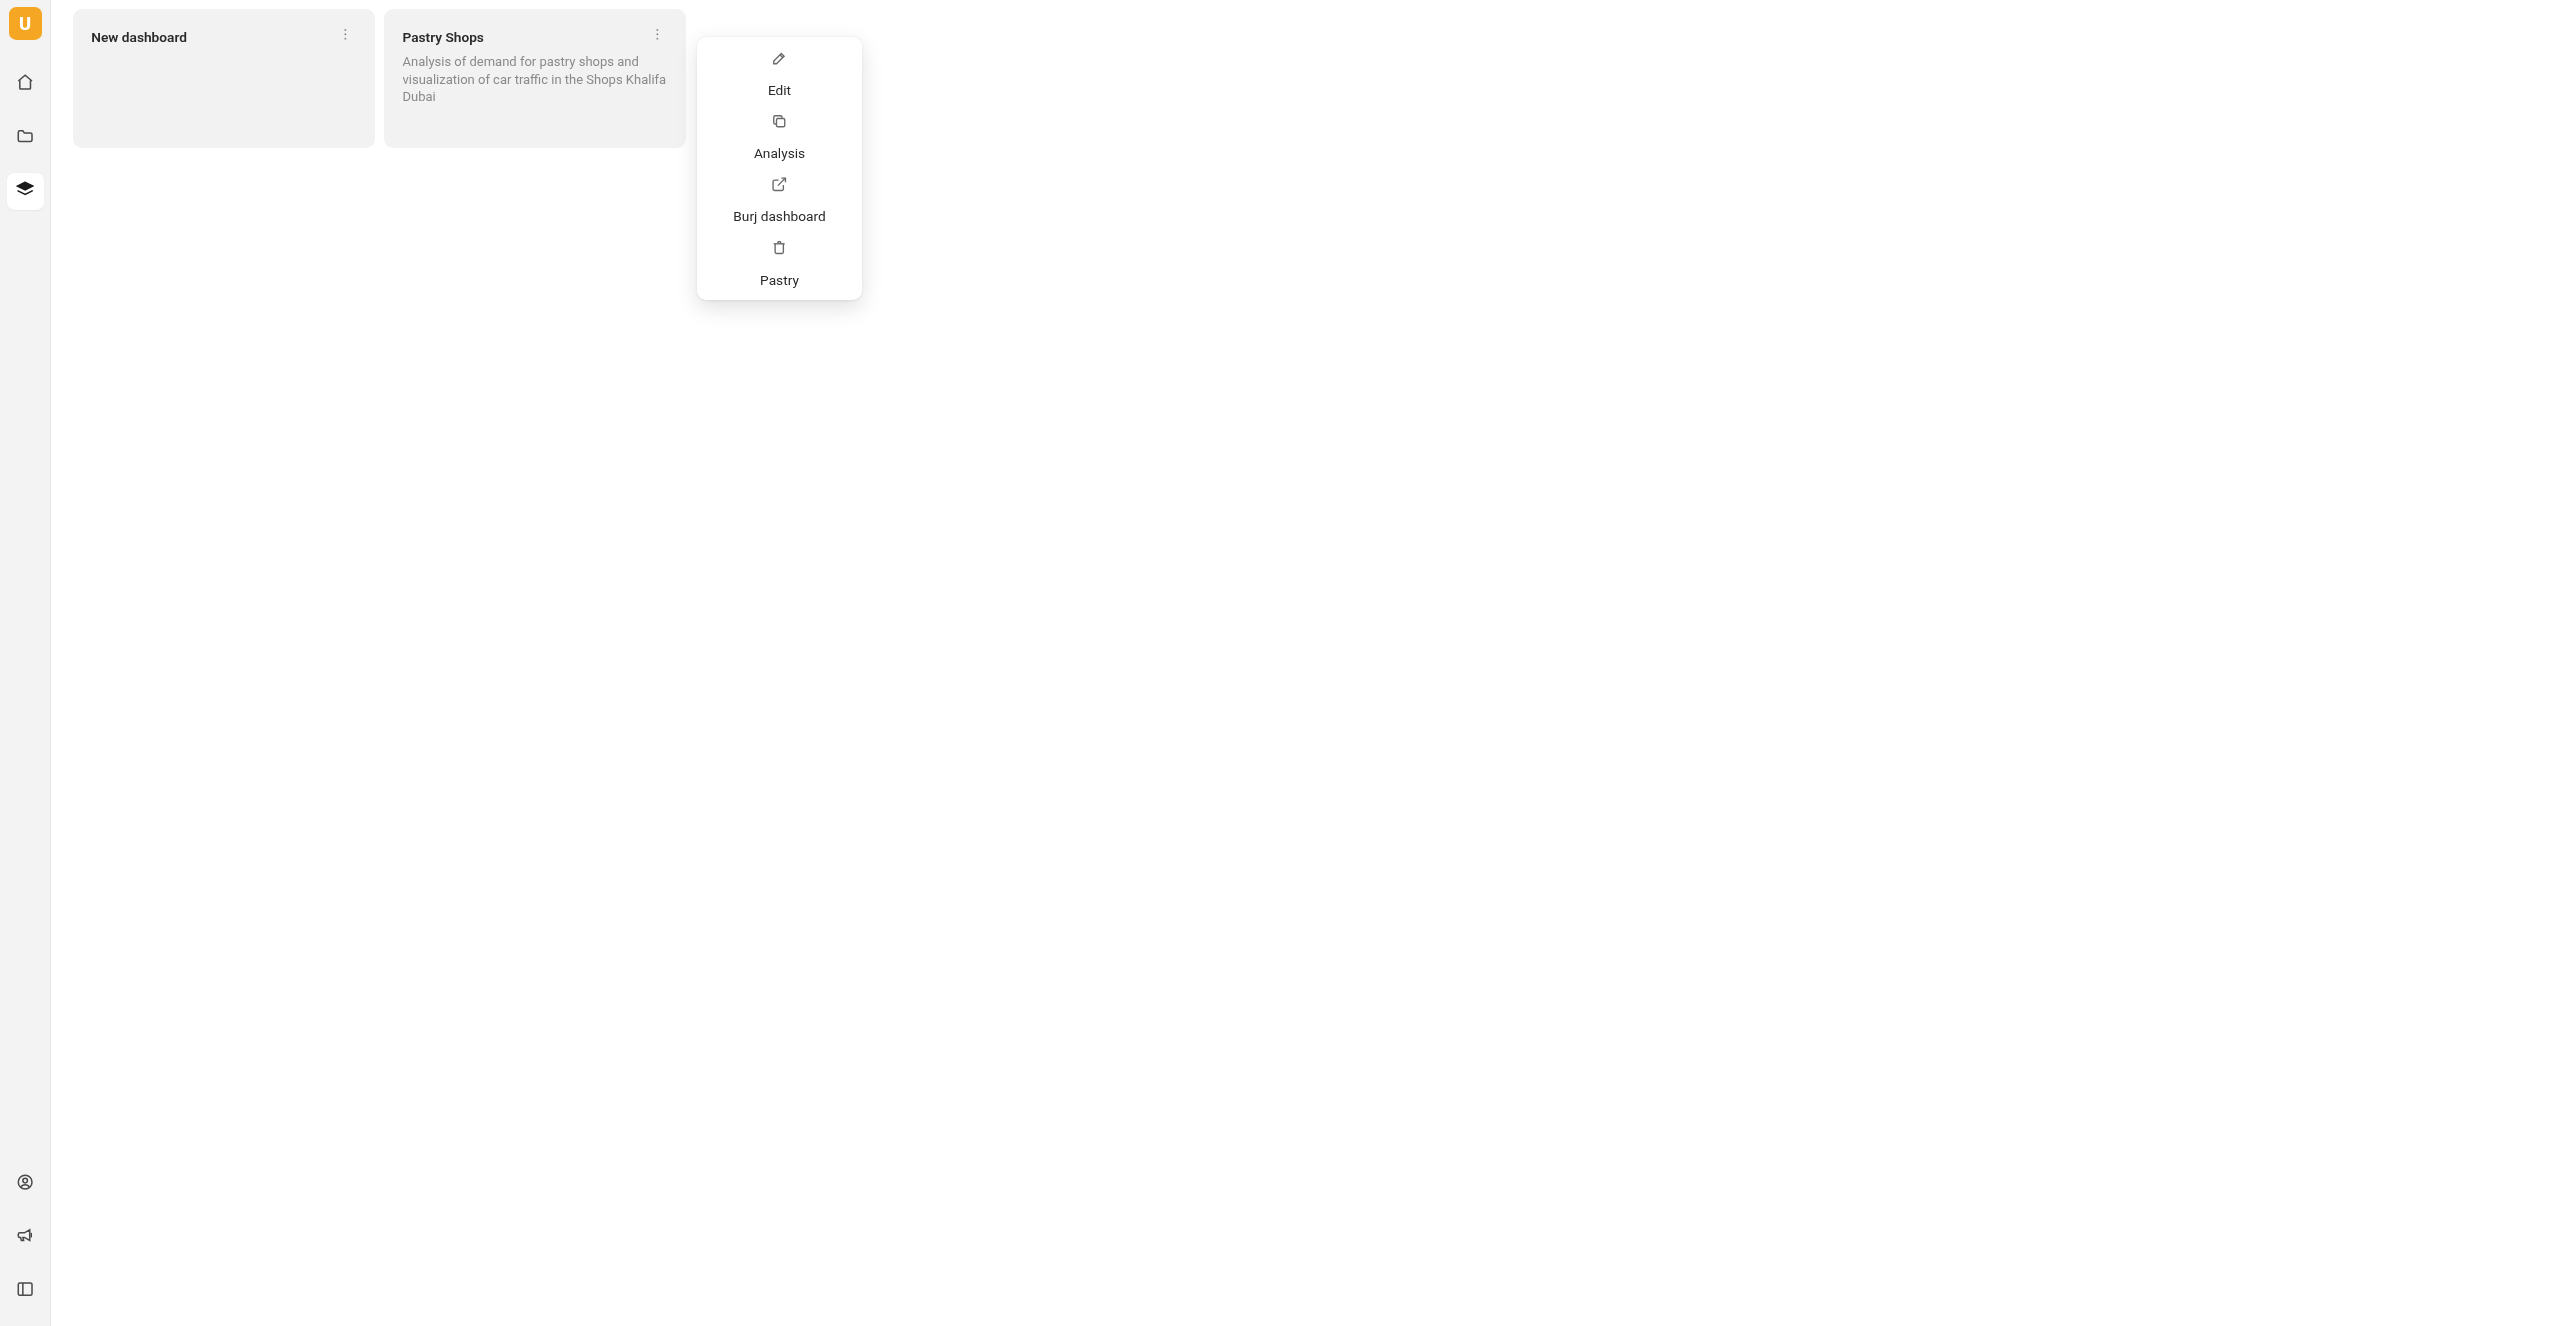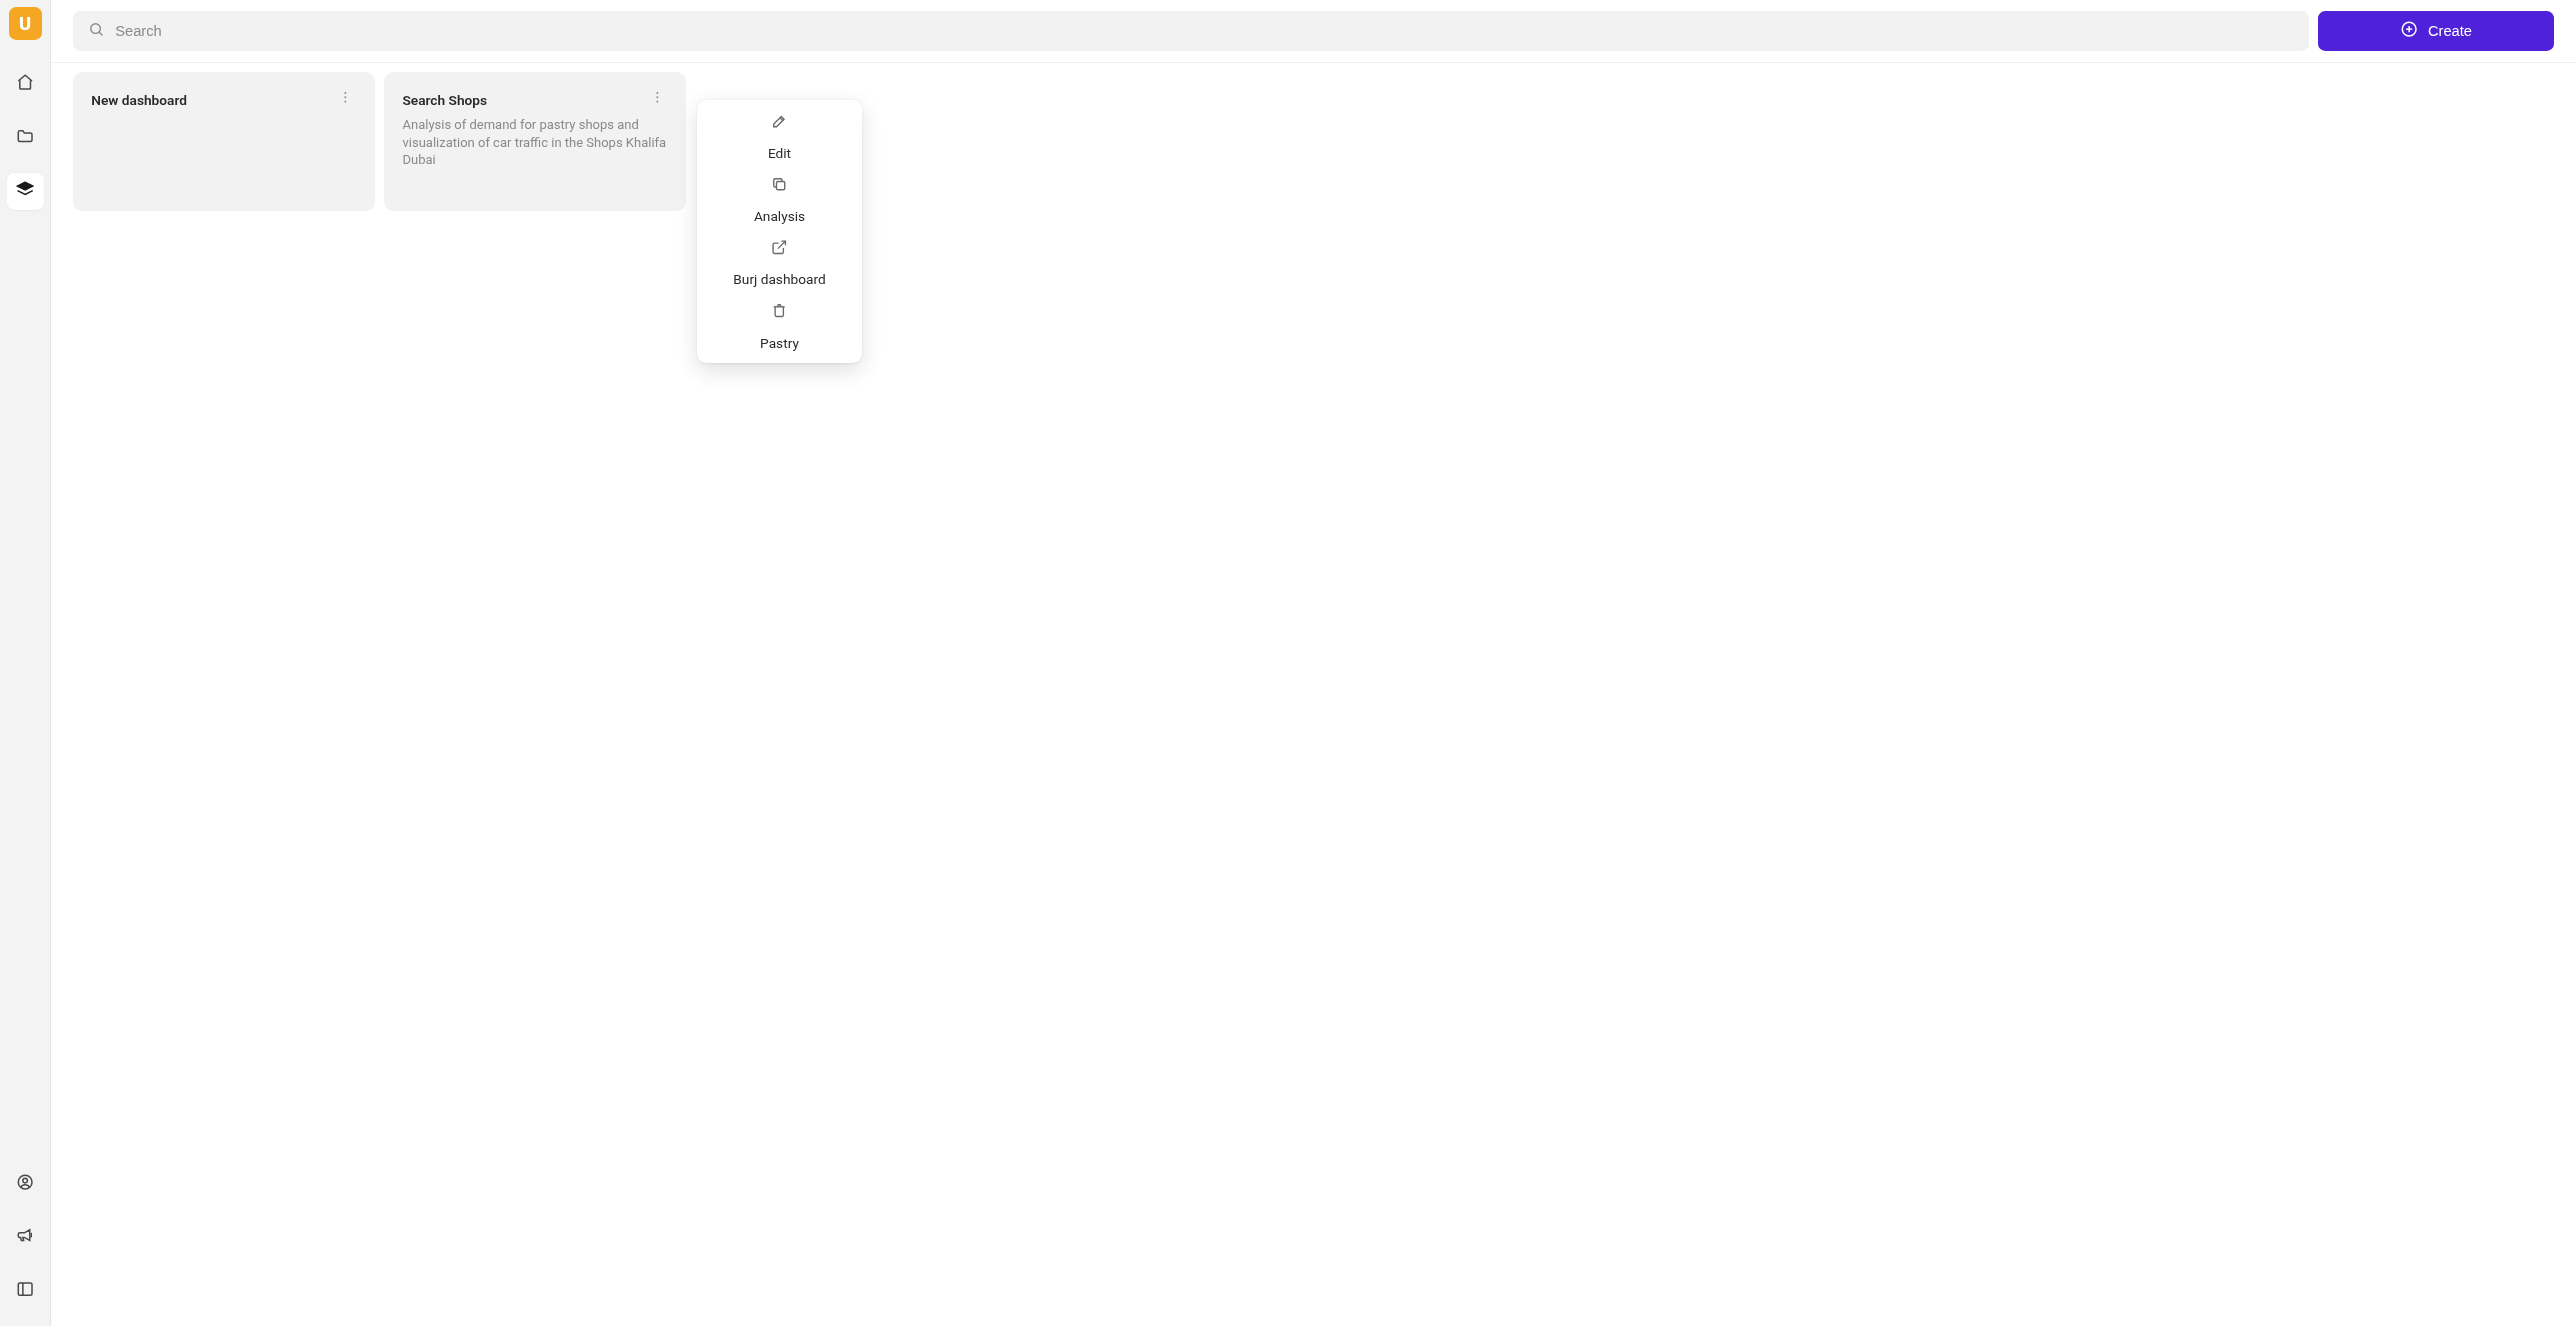--- a/index.html
+++ b/index.html
@@ -280,41 +280,20 @@
           <svg viewBox="0 0 24 24">
               <rect x="3" y="4" width="18" height="16" rx="2"></rect>
               <line x1="9" y1="4" x2="9" y2="20"></line>
             </svg>
         </span>
       </div>
     </div>
   </div>
 
   <div class="main">
-    <div class="topbar">
-      <div class="search-wrap">
-        <span>
-          <svg viewBox="0 0 24 24">
-              <circle cx="11" cy="11" r="7"></circle>
-              <line x1="21" y1="21" x2="16.5" y2="16.5"></line>
-            </svg>
-        </span>
-        <input class="search-input" type="text" placeholder="Search" style="">
-      </div>
-      <button class="create-btn">
-        <span>
-          <svg viewBox="0 0 24 24">
-              <circle cx="12" cy="12" r="9"></circle>
-              <line x1="12" y1="8" x2="12" y2="16"></line>
-              <line x1="8" y1="12" x2="16" y2="12"></line>
-            </svg>
-        </span>
-        <span>Create</span>
-      </button>
-    </div>
 
     <div class="content">
 
       <div class="card">
         <div class="card-header">
           <div class="card-title">New dashboard</div>
           <div class="kebab">
             <span>
               <svg viewBox="0 0 24 24">
                   <circle cx="12" cy="5" r="1.6"></circle>
@@ -322,21 +301,21 @@
                   <circle cx="12" cy="19" r="1.6"></circle>
                 </svg>
             </span>
           </div>
         </div>
         <div class="card-desc"></div>
       </div>
 
       <div class="card">
         <div class="card-header">
-          <div class="card-title">Search Shops</div>
+          <div class="card-title">Pastry Shops</div>
           <div class="kebab">
             <span>
               <svg viewBox="0 0 24 24">
                   <circle cx="12" cy="5" r="1.6"></circle>
                   <circle cx="12" cy="12" r="1.6"></circle>
                   <circle cx="12" cy="19" r="1.6"></circle>
                 </svg>
             </span>
           </div>
         </div>

